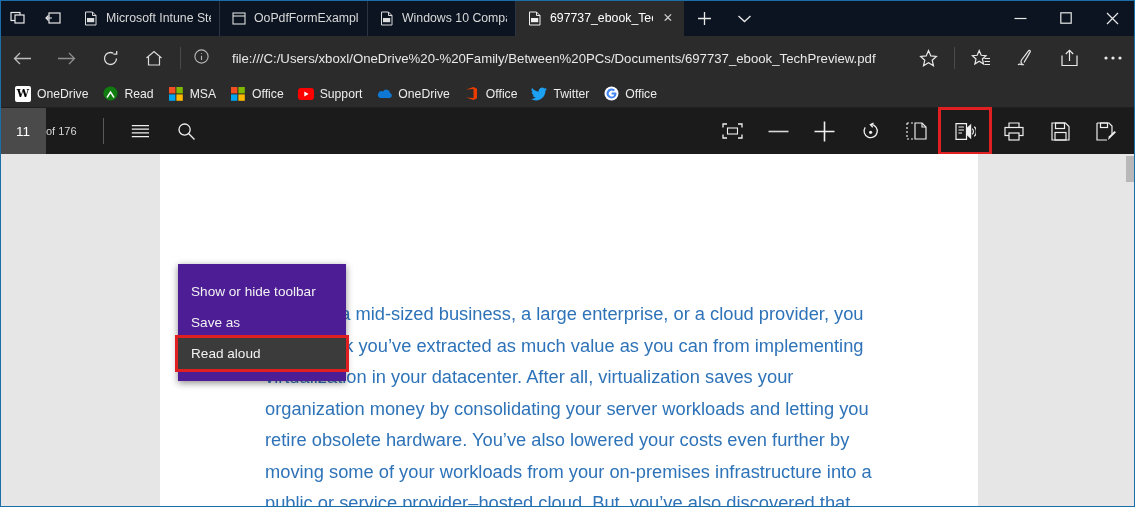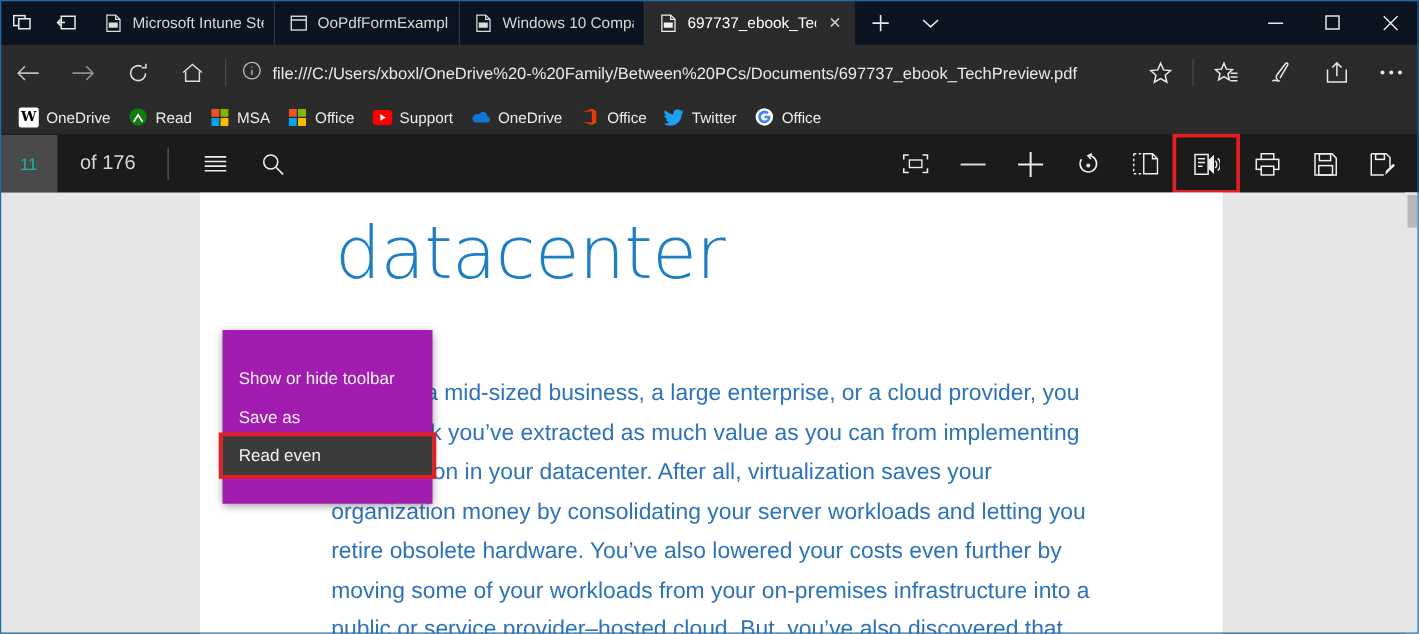--- a/index.html
+++ b/index.html
@@ -52,21 +52,21 @@
     background: #2b2b2b;
     display: flex; align-items: center;
   }
   .nav-ico {
     width: 44px; height: 44px; display: flex; align-items: center; justify-content: center;
     color: #9aa0a6;
   }
   .nav-ico.enabled { color: #e4e4e4; }
   .nav-sep { width:1px; height: 22px; background: #4a4a4a; margin: 0 4px; }
   .urlbox {
-    flex: 1 1 auto; height: 30px; display: flex; align-items: center; gap: 9px;
+    flex: 1 1 auto; height: 30px; display: flex; align-items: center; gap: 23px;
     padding-left: 9px; color: #e8e8e8; font-size: 13.2px; overflow:hidden; white-space: nowrap;
   }
   .url-info { color:#b9b9b9; flex:none; }
   .nav-right { display:flex; align-items:center; }
   .nav-right .nav-ico { color: #e9e9e9; }
 
   
   .favbar {
     position: absolute; left: 0; top: 80px; width: 1135px; height: 28px;
     background: #2b2b2b; display: flex; align-items: center; padding-left: 8px;
@@ -77,24 +77,24 @@
     padding: 0 7px; color: #ececec; font-size: 12.2px; white-space: nowrap;
   }
   .fav .fi { width: 16px; height: 16px; flex: none; display:flex; align-items:center; justify-content:center; border-radius:2px; }
 
   
   .pdfbar {
     position: absolute; left: 0; top: 108px; width: 1135px; height: 46px;
     background: #1b1b1b; display: flex; align-items: center;
   }
   .pagenum {
-    width: 46px; height: 46px; background: #4a4a4a; color: #14b8a6;
+    width: 46px; height: 46px; background: #4a4a4a; color: #ffffff;
     display:flex; align-items:center; justify-content:center; font-size: 13.5px;
   }
-  .pagetotal { color: #d6d6d6; font-size: 16px; margin-left: 18px; }
+  .pagetotal { color: #d6d6d6; font-size: 11px; }
   .pdf-sep { width: 1px; height: 26px; background: #5a5a5a; margin-left: 26px; }
   .pdf-ico {
     width: 46px; height: 46px; display:flex; align-items:center; justify-content:center;
     color: #efefef;
   }
   .pdf-left-tools { display:flex; align-items:center; margin-left: 14px; }
   .pdf-right-tools { display:flex; align-items:center; margin-left:auto; margin-right: 6px; }
   .pdf-ico.highlight {
     outline: 3px solid #e02020; outline-offset: -2px;
     width: 52px; height: 46px;
@@ -122,23 +122,23 @@
   
   .vscroll {
     position: absolute; right: 0; top: 154px; width: 11px; height: 353px;
     background: #e6e6e6;
   }
   .vthumb { position:absolute; right:1px; top:2px; width:8px; height:26px; background:#b8b8b8; border-radius:0; }
 
   
   .ctxmenu {
     position: absolute; left: 178px; top: 264px; width: 168px;
-    background: #a21caf; color: #f2f2f2;
+    background: #4c1d95; color: #f2f2f2;
     box-shadow: 0 2px 7px rgba(0,0,0,.45);
-    padding: 23px 0; z-index: 30;
+    padding: 12px 0; z-index: 30;
   }
   .ctxitem {
     height: 31px; display: flex; align-items: center; padding-left: 13px;
     font-size: 13.6px; white-space: nowrap;
   }
   .ctxitem.selected {
     background: #3b3b3b;
     outline: 3px solid #e02020; outline-offset: 0px;
     position: relative; z-index: 2;
     width: 168px; margin-left: 0;
@@ -466,34 +466,33 @@
             <path d="M1 1 V18 H11"></path>
             <rect x="4.5" y="1" width="7" height="4.5"></rect>
           <path d="M12 18 L12.8 14.6 L18.6 8.9 L20 10.3 L14.2 16 Z" fill="#efefef" stroke="none"></path>
         </svg>
       </div>
     </div>
   </div>
 
   <div class="viewer">
     <div class="page">
-      <div class="pdf-h1">datacenter</div>
       <div class="pdf-body">you’re at a mid-sized business, a large enterprise, or a cloud provider, you might think you’ve extracted as much value as you can from implementing virtualization in your datacenter. After all, virtualization saves your organization money by consolidating your server workloads and letting you retire obsolete hardware. You’ve also lowered your costs even further by moving some of your workloads from your on-premises infrastructure into a public or service provider–hosted cloud. But, you’ve also discovered that even though virtualization and</div>
     </div>
   </div>
   <div class="vscroll">
     <div class="vthumb"></div>
   </div>
 
   <div class="ctxmenu">
     <div class="ctxitem">
       <span>Show or hide toolbar</span>
     </div>
     <div class="ctxitem">
       <span>Save as</span>
     </div>
     <div class="ctxitem selected">
-      <span>Read even</span>
+      <span>Read aloud</span>
     </div>
   </div>
 
   <div class="win-border"></div>
 </div>
 
 </body></html>

